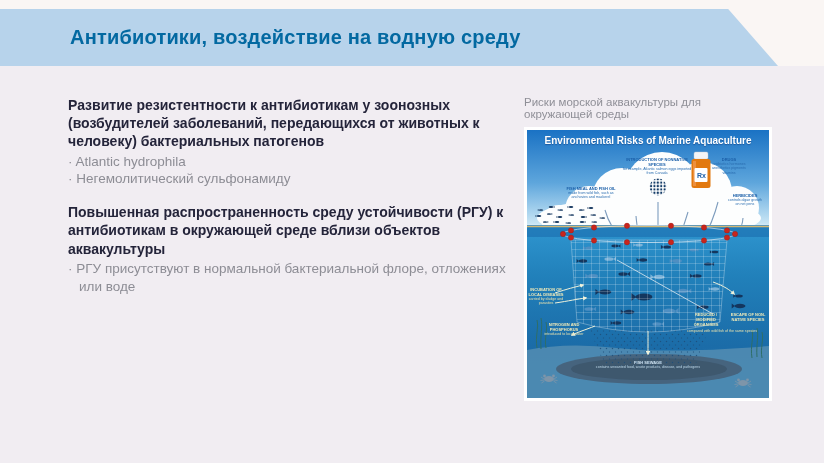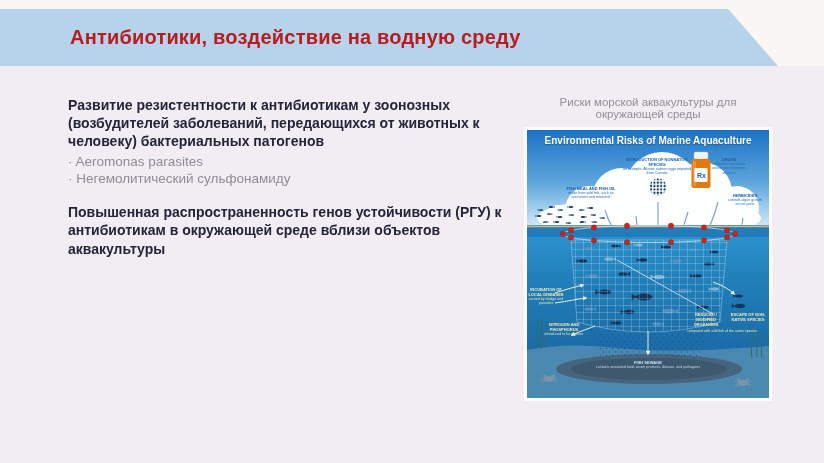--- a/index.html
+++ b/index.html
@@ -2,30 +2,30 @@
 <html><head>
 <meta charset="utf-8">
 <style>
   html,body{margin:0;padding:0;}
   body{font-family:"Liberation Sans", sans-serif; background:#e8e4ea;}
   .slide{position:relative; width:824px; height:463px; background:#f1edf2; overflow:hidden;}
   .top-band{position:absolute; top:0; left:0; width:824px; height:66px; background:#faf6f4;}
   .banner{position:absolute; top:9px; left:0; width:778px; height:57px; background:#b7d3eb;
           clip-path:polygon(0 0, 93.6% 0, 100% 100%, 0 100%);
           display:flex; align-items:center;}
-  .banner-title{padding-left:70px; font-size:20px; font-weight:bold; color:#b91c1c; letter-spacing:.2px;}
+  .banner-title{padding-left:70px; font-size:20px; font-weight:bold; color:#0369a1; letter-spacing:.2px;}
 
   .content{position:absolute; left:68px; top:96px; width:453px;}
   .heading{font-size:14px; font-weight:bold; color:#24243a; line-height:1.3; margin:0;}
   .bullets{margin:2px 0 0 0;}
   .bullet{font-size:13.5px; color:#8d8d95; line-height:1.32; padding-left:11px; text-indent:-11px;}
   .bullet::before{content:"· ";}
   .section2{margin-top:15px;}
 
-  .fig-caption{position:absolute; left:524px; top:96px; width:248px; text-align:center;
+  .fig-caption{position:absolute; left:524px; top:96px; width:248px; text-align:left;
                font-size:11.5px; color:#8f8f97;}
 
   .figure{position:absolute; left:524px; top:127px; width:242px; height:268px;
           border:3px solid #ffffff; background:#2e8fc8;}
   .fig-inner{position:relative; width:242px; height:268px; overflow:hidden;}
   .fig-inner svg{position:absolute; left:0; top:0;}
 
   .ig-title{position:absolute; top:5px; left:0; width:100%; text-align:center;
             color:#ffffff; font-size:10px; font-weight:bold; text-shadow:0 1px 1px rgba(0,20,80,.35); z-index:5;}
   .ig-label{position:absolute; z-index:6; text-align:center; font-weight:bold;
@@ -43,27 +43,28 @@
   <div class="top-band"></div>
 
   <div class="banner">
     <div class="banner-title">Антибиотики, воздействие на водную среду</div>
   </div>
 
   <div class="content">
     <div class="section1">
       <p class="heading">Развитие резистентности к антибиотикам у зоонозных (возбудителей заболеваний, передающихся от животных к человеку) бактериальных патогенов</p>
       <div class="bullets">
-        <div class="bullet">Aeromonas parasites</div>
+        <div class="bullet">Atlantic hydrophila</div>
         <div class="bullet">Негемолитический сульфонамиду</div>
       </div>
     </div>
     <div class="section2">
-      <p class="heading">Повышенная распространенность генов устойчивости (РГУ) к антибиотикам в окружающей среде вблизи объектов аквакультуры</p>
+      <p class="heading">Повышенная распространенность среду устойчивости (РГУ) к антибиотикам в окружающей среде вблизи объектов аквакультуры</p>
       <div class="bullets">
+        <div class="bullet">РГУ присутствуют в нормальной бактериальной флоре, отложениях или воде</div>
       </div>
     </div>
   </div>
 
   <div class="fig-caption">Риски морской аквакультуры для окружающей среды</div>
 
   <div class="figure">
     <div class="fig-inner">
 
       <svg width="242" height="268" viewBox="0 0 242 268">

